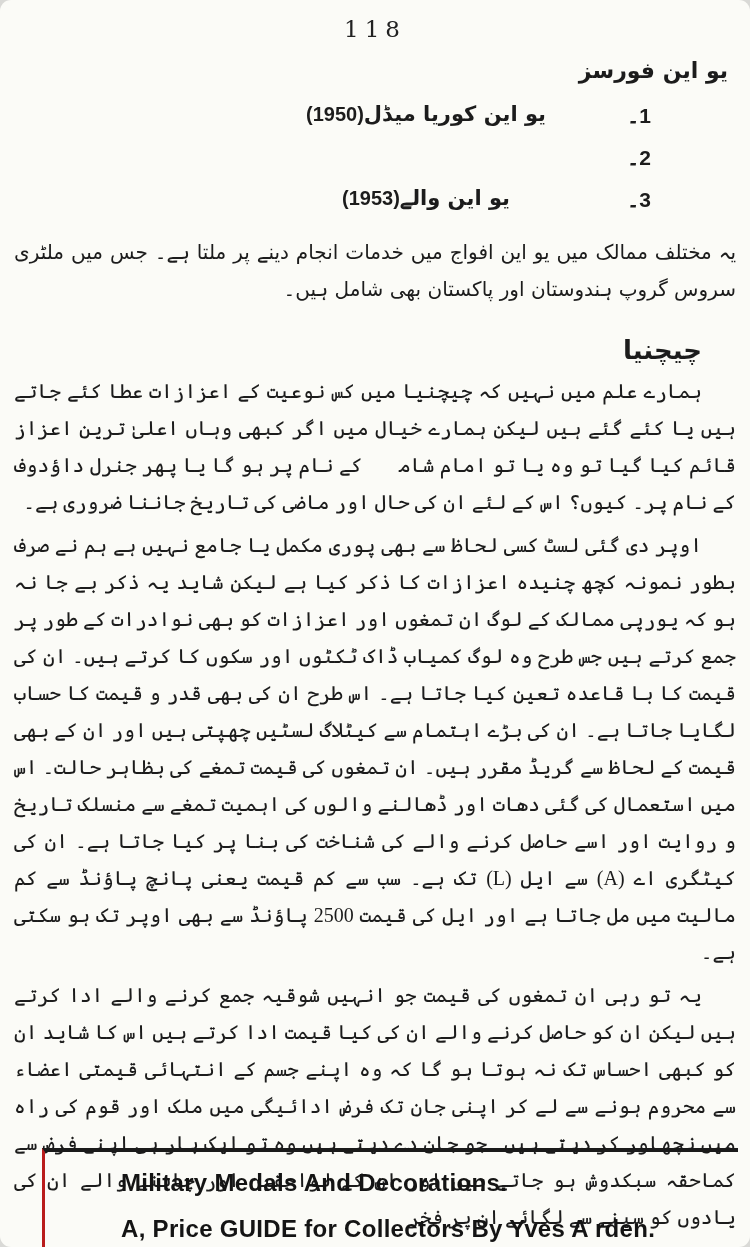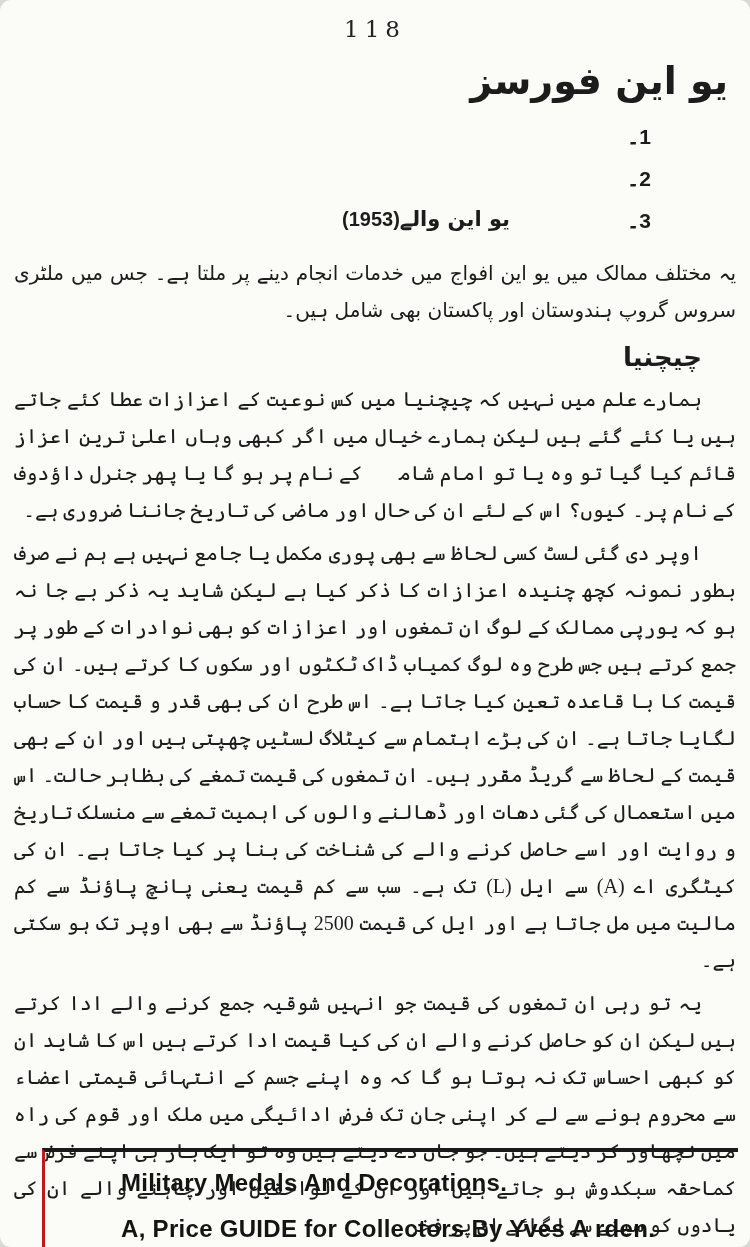--- a/index.html
+++ b/index.html
@@ -20,21 +20,21 @@
     text-align:center;
     font-family:"DejaVu Serif",serif;
     font-size:23px;
     letter-spacing:6px;
     color:#222;
   }
   .heading-un{
     margin:14px 8px 0 0;
     text-align:right;
     direction:rtl;
-    font-size:38px;
+    font-size:22px;
     font-weight:bold;
     line-height:1.35;
   }
   .medal-list{margin-top:14px;direction:rtl;}
   .medal-row{position:relative;height:42px;direction:rtl;}
   .medal-num{
     position:absolute;
     right:85px;top:4px;
     direction:rtl;
     font-size:21px;
@@ -58,21 +58,21 @@
   }
   .para{
     direction:rtl;
     text-align:justify;
     font-size:20px;
     line-height:37px;
     margin:0;
   }
   .para-un{margin-top:8px;}
   .heading-ch{
-    margin:12px 34px 0 0;
+    margin:26px 34px 0 0;
     text-align:right;
     direction:rtl;
     font-size:26px;
     font-weight:bold;
     line-height:1.3;
   }
   .para-indent{text-indent:34px;margin-top:6px;font-family:Liberation Serif, serif;}
   .footer-box{
     position:absolute;
     left:42px;right:12px;top:1148px;bottom:0;
@@ -97,20 +97,21 @@
 
 <div class="page">
 
   <div class="page-number">118</div>
 
   <div class="heading-un">یو این فورسز</div>
 
   <div class="medal-list">
     <div class="medal-row">
       <span class="medal-num">1۔</span>
+      <span class="medal-label"><span>یو این کوریا میڈل</span><span class="medal-year">(1950)</span></span>
     </div>
     <div class="medal-row">
       <span class="medal-num">2۔</span>
     </div>
     <div class="medal-row">
       <span class="medal-num">3۔</span>
       <span class="medal-label"><span>یو این والے</span><span class="medal-year">(1953)</span></span>
     </div>
   </div>
 

